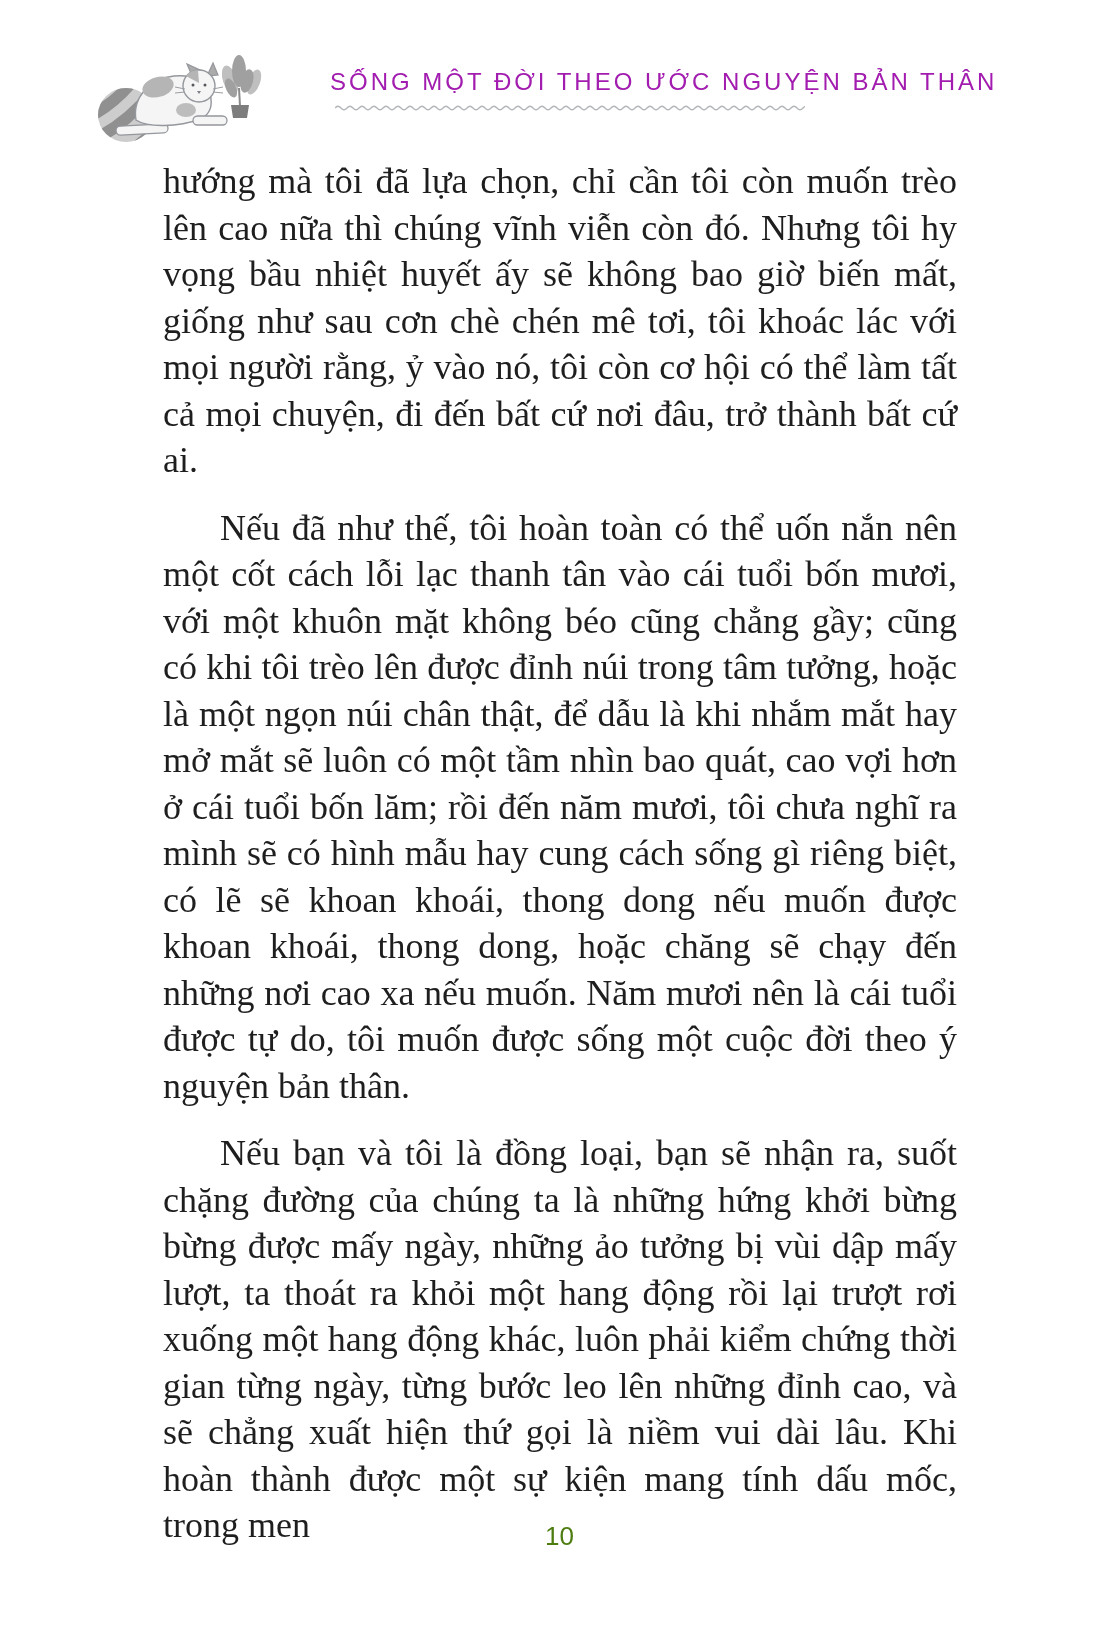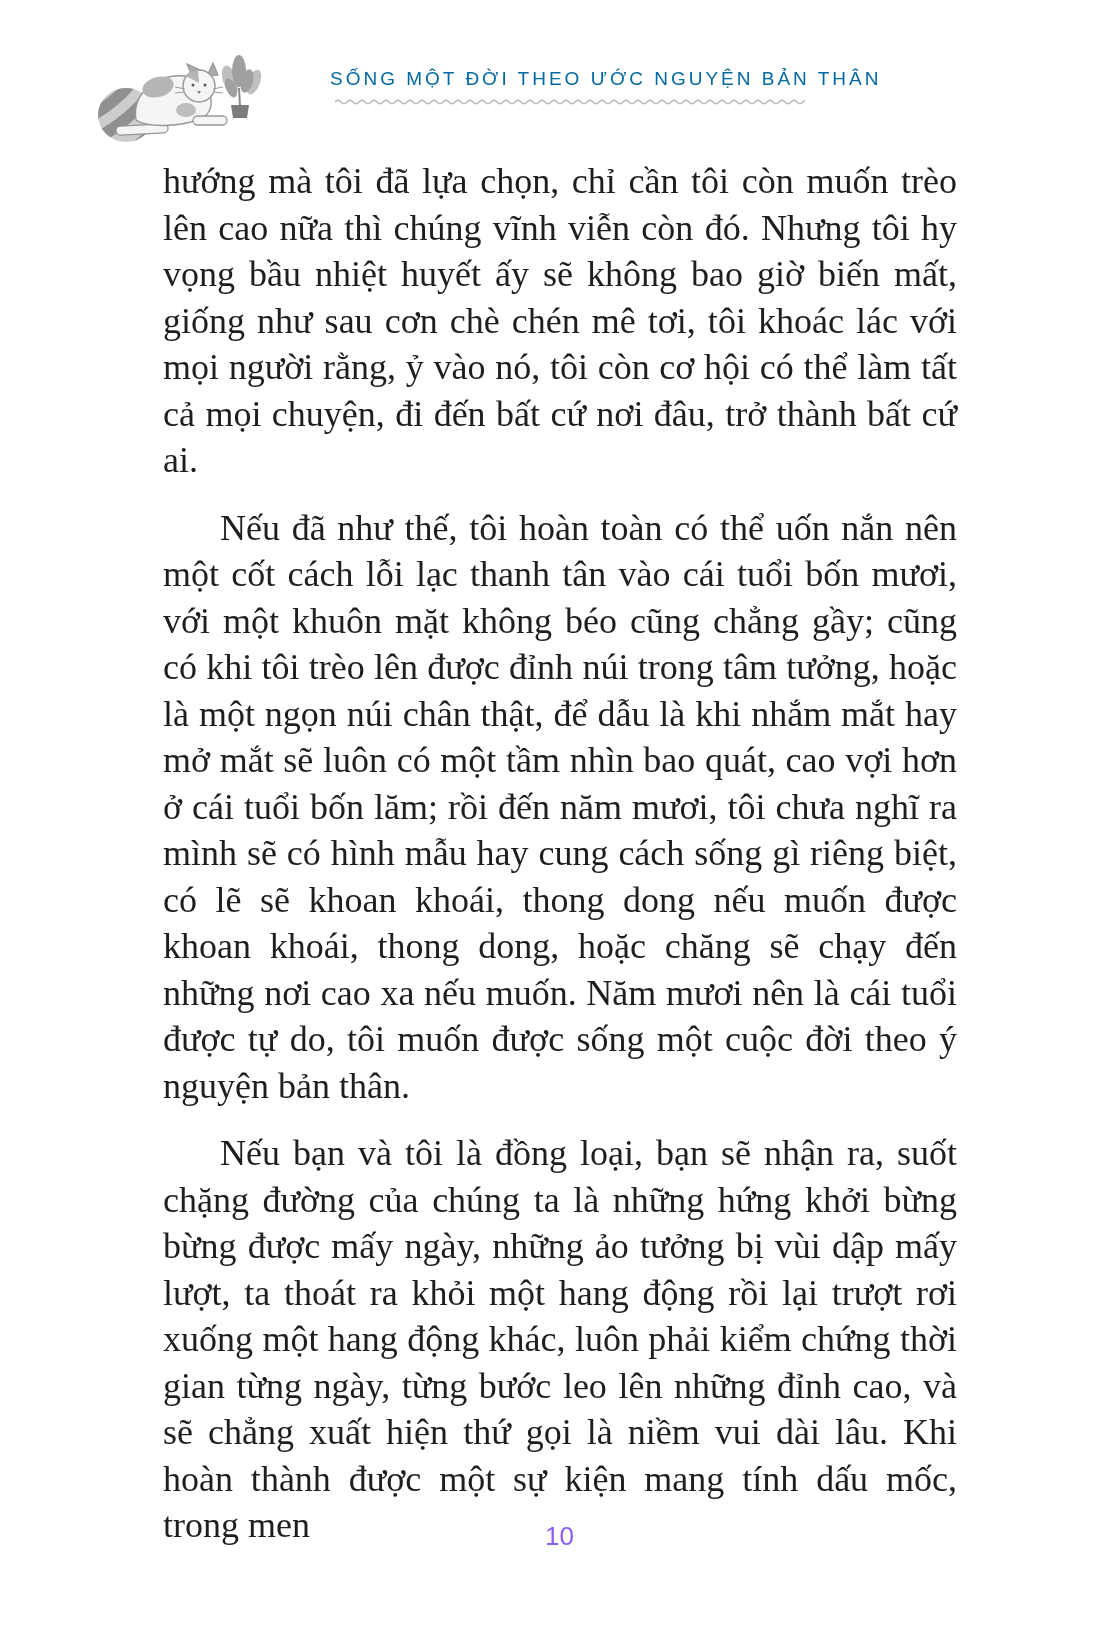--- a/index.html
+++ b/index.html
@@ -22,24 +22,24 @@
     width: 165px; height: 95px;
   }
   .running-head {
     position: absolute;
     left: 330px; top: 68px;
     width: 480px;
     text-align: center;
   }
   .running-head-title {
     font-family: "Liberation Sans", "DejaVu Sans", sans-serif;
-    font-size: 19px;
+    font-size: 24px;
     font-weight: 500;
     letter-spacing: 3px;
-    color: #0369a1;
+    color: #a21caf;
     white-space: nowrap;
   }
   .wavy-divider { display: block; margin: 7px auto 0 auto; }
   .body-text {
     position: absolute;
     left: 163px; top: 158px;
     width: 794px;
     font-size: 36px;
     line-height: 46.5px;
     color: #1e1e1e;
@@ -47,21 +47,21 @@
   }
   .para { margin: 0 0 21px 0; text-indent: 57px; }
   .para.no-indent { text-indent: 0; }
   .page-number {
     position: absolute;
     left: 0; top: 1521px;
     width: 1119px;
     text-align: center;
     font-family: "Liberation Sans", "DejaVu Sans", sans-serif;
     font-size: 26px;
-    color: #8b5cf6;
+    color: #4d7c0f;
   }
 </style>
 </head>
 <body>
 
 <div class="page">
 
   <header class="page-header">
 
     <div class="illustration">

